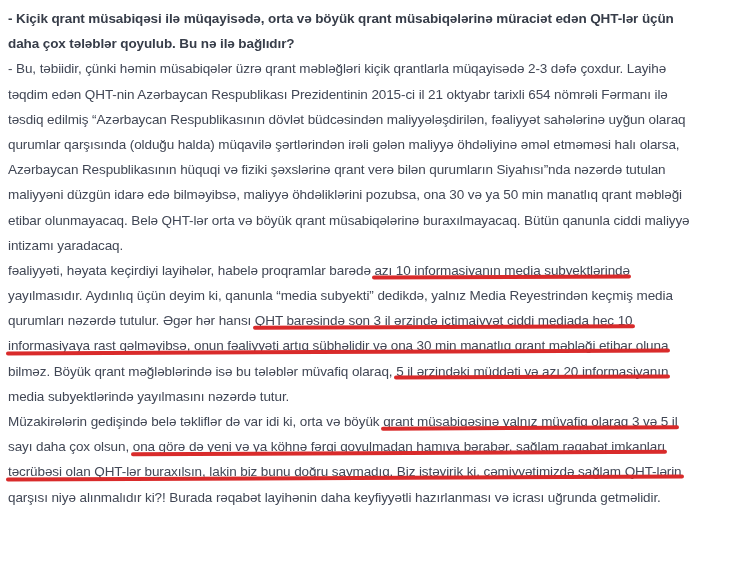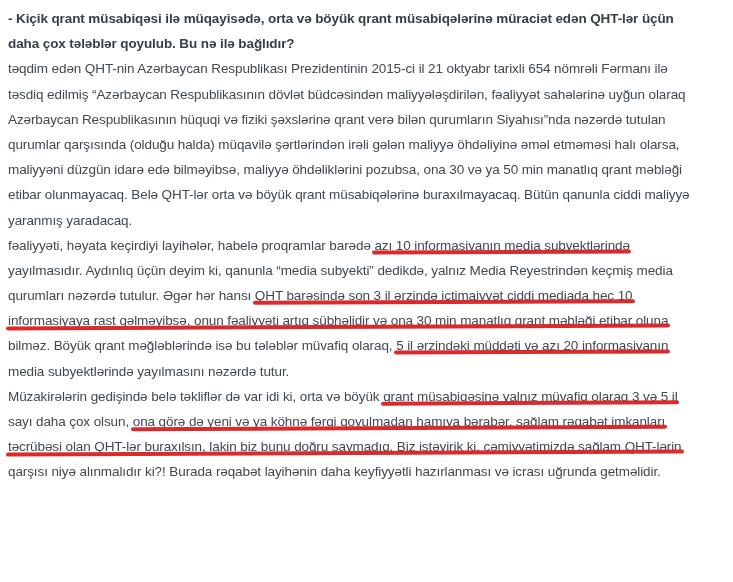--- a/index.html
+++ b/index.html
@@ -48,27 +48,28 @@
 </head>
 <body>
 
 <div class="page" style="--red-accent: #d92b2b; --blue-accent: #3b9de4; color: rgb(65, 71, 85); background: rgb(255, 255, 255); border-radius: 32px;">
   <div id="article">
       <div class="block bold" style="color: rgb(55, 61, 73);">
         <div class="line"><span>- Kiçik qrant müsabiqəsi ilə müqayisədə, orta və böyük qrant müsabiqələrinə müraciət edən QHT-lər üçün</span></div>
         <div class="line"><span>daha çox tələblər qoyulub. Bu nə ilə bağlıdır?</span></div>
       </div>
       <div class="block">
+        <div class="line"><span>- Bu, təbiidir, çünki həmin müsabiqələr üzrə qrant məbləğləri kiçik qrantlarla müqayisədə 2-3 dəfə çoxdur. Layihə</span></div>
         <div class="line"><span>təqdim edən QHT-nin Azərbaycan Respublikası Prezidentinin 2015-ci il 21 oktyabr tarixli 654 nömrəli Fərmanı ilə</span></div>
         <div class="line"><span>təsdiq edilmiş “Azərbaycan Respublikasının dövlət büdcəsindən maliyyələşdirilən, fəaliyyət sahələrinə uyğun olaraq</span></div>
+        <div class="line"><span>qurumlar qarşısında (olduğu halda) müqavilə şərtlərindən irəli gələn maliyyə öhdəliyinə əməl etməməsi halı olarsa,</span></div>
         <div class="line"><span>Azərbaycan Respublikasının hüquqi və fiziki şəxslərinə qrant verə bilən qurumların Siyahısı”nda nəzərdə tutulan</span></div>
-        <div class="line"><span>qurumlar qarşısında (olduğu halda) müqavilə şərtlərindən irəli gələn maliyyə öhdəliyinə əməl etməməsi halı olarsa,</span></div>
         <div class="line"><span>maliyyəni düzgün idarə edə bilməyibsə, maliyyə öhdəliklərini pozubsa, ona 30 və ya 50 min manatlıq qrant məbləği</span></div>
         <div class="line"><span>etibar olunmayacaq. Belə QHT-lər orta və böyük qrant müsabiqələrinə buraxılmayacaq. Bütün qanunla ciddi maliyyə</span></div>
-        <div class="line"><span>yaranmış yaradacaq.</span></div>
+        <div class="line"><span>intizamı yaradacaq.</span></div>
       </div>
       <div class="block">
         <div class="line"><span>fəaliyyəti, həyata keçirdiyi layihələr, habelə proqramlar barədə </span><span class="u u-red">azı 10 informasiyanın media subyektlərində</span></div>
         <div class="line"><span>yayılmasıdır. Aydınlıq üçün deyim ki, qanunla “media subyekti” dedikdə, yalnız Media Reyestrindən keçmiş media</span></div>
         <div class="line"><span>qurumları nəzərdə tutulur. Əgər hər hansı </span><span class="u u-red">QHT barəsində son 3 il ərzində ictimaiyyət ciddi mediada heç 10</span></div>
         <div class="line"><span class="u u-red">informasiyaya rast gəlməyibsə, onun fəaliyyəti artıq şübhəlidir və ona 30 min manatlıq qrant məbləği etibar oluna</span></div>
         <div class="line"><span>bilməz. Böyük qrant məğləblərində isə bu tələblər müvafiq olaraq, </span><span class="u u-red">5 il ərzindəki müddəti və azı 20 informasiyanın</span></div>
         <div class="line"><span>media subyektlərində yayılmasını nəzərdə tutur.</span></div>
       </div>
       <div class="block">

